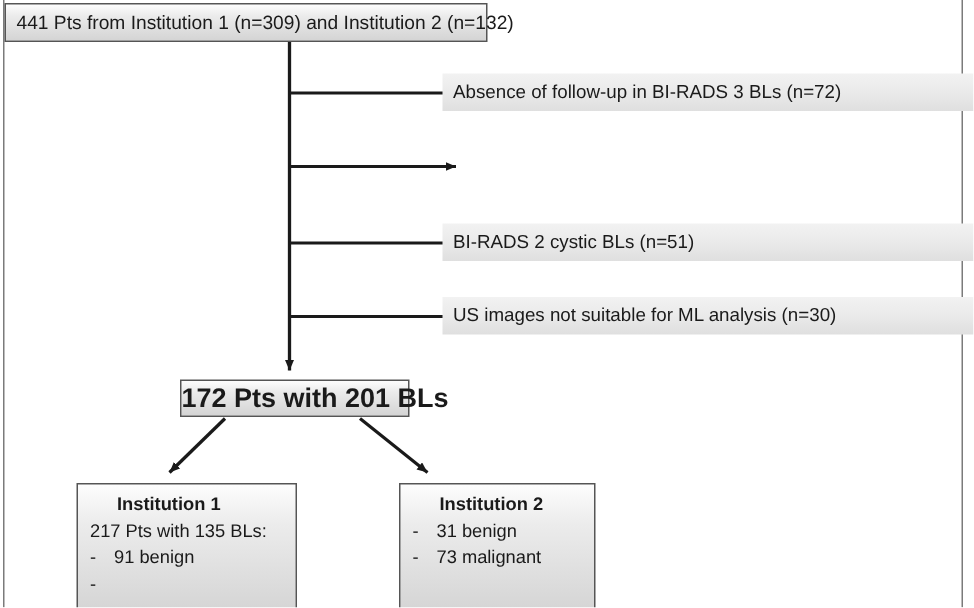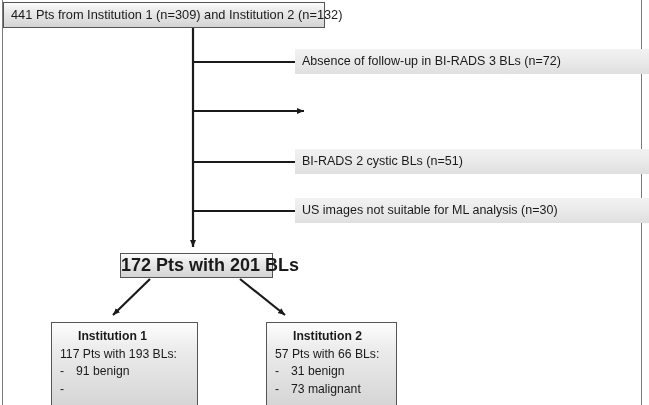--- a/index.html
+++ b/index.html
@@ -141,33 +141,32 @@
   <div class="box plain excl" id="excl-3">
     <span class="pad">US images not suitable for ML analysis (n=30)</span>
   </div>
 
   <div class="box bordered" id="mid-box">
     <span>172 Pts with 201 BLs</span>
   </div>
 
   <div class="box bordered inst" id="inst-left">
     <div class="title">Institution 1</div>
-    <div class="sub">117 Pts with 193 BLs:</div>
+    <div class="sub">217 Pts with 135 BLs:</div>
     <div class="bullet">
       <span class="dash">-</span>
       <span>91 benign</span>
     </div>
     <div class="bullet">
       <span class="dash">-</span>
     </div>
   </div>
 
   <div class="box bordered inst" id="inst-right">
     <div class="title">Institution 2</div>
-    <div class="sub">57 Pts with 66 BLs:</div>
     <div class="bullet">
       <span class="dash">-</span>
       <span>31 benign</span>
     </div>
     <div class="bullet">
       <span class="dash">-</span>
       <span>73 malignant</span>
     </div>
   </div>
 

